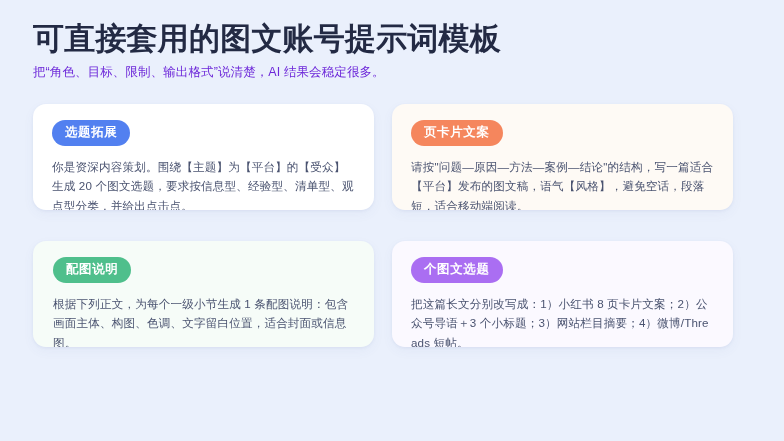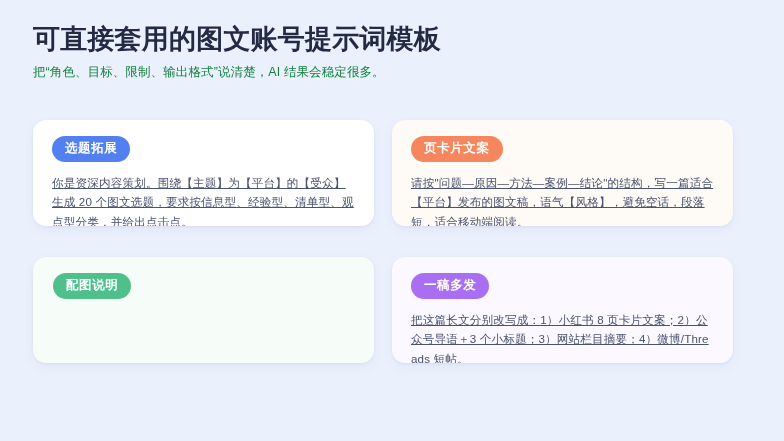--- a/index.html
+++ b/index.html
@@ -21,40 +21,40 @@
     box-sizing: border-box;
     padding: 0;
   }
   .header {
     position: absolute;
     left: 33px;
     top: 22px;
     width: 700px;
   }
   .page-title {
-    font-size: 27px;
+    font-size: 31px;
     line-height: 34px;
     font-weight: 700;
     color: #232a44;
     letter-spacing: 0.2px;
     margin: 0;
     white-space: nowrap;
   }
   .page-subtitle {
     font-size: 12.5px;
     line-height: 20px;
-    color: #15803d;
+    color: #6d28d9;
     margin: 6px 0 0 0;
     letter-spacing: 0.1px;
     white-space: nowrap;
   }
   .card-grid {
     position: absolute;
     left: 33px;
-    top: 120px;
+    top: 104px;
     width: 700px;
     display: grid;
     grid-template-columns: 341px 341px;
     grid-template-rows: 106px 106px;
     column-gap: 18px;
     row-gap: 31px;
   }
   .card {
     box-sizing: border-box;
     border-radius: 13px;
@@ -82,21 +82,20 @@
   .badge-green  { background: #4fbf8c; }
   .badge-purple { background: #aa6ef2; }
 
   .card-body {
     margin-top: 11px;
     font-size: 11.6px;
     line-height: 19.5px;
     color: #4a5370;
     letter-spacing: 0.15px;
     word-break: break-all;
-    text-decoration: underline;
   }
 </style>
 </head>
 <body>
 
 <div class="page">
 
   <div class="header">
     <h1 class="page-title">可直接套用的图文账号提示词模板</h1>
     <p class="page-subtitle">把“角色、目标、限制、输出格式”说清楚，AI 结果会稳定很多。</p>
@@ -109,21 +108,22 @@
       <div class="card-body">你是资深内容策划。围绕【主题】为【平台】的【受众】生成 20 个图文选题，要求按信息型、经验型、清单型、观点型分类，并给出点击点。</div>
     </div>
 
     <div class="card card-orange">
       <span class="badge badge-orange">页卡片文案</span>
       <div class="card-body">请按"问题—原因—方法—案例—结论"的结构，写一篇适合【平台】发布的图文稿，语气【风格】，避免空话，段落短，适合移动端阅读。</div>
     </div>
 
     <div class="card card-green">
       <span class="badge badge-green">配图说明</span>
+      <div class="card-body">根据下列正文，为每个一级小节生成 1 条配图说明：包含画面主体、构图、色调、文字留白位置，适合封面或信息图。</div>
     </div>
 
     <div class="card card-purple">
-      <span class="badge badge-purple">一稿多发</span>
+      <span class="badge badge-purple">个图文选题</span>
       <div class="card-body">把这篇长文分别改写成：1）小红书 8 页卡片文案；2）公众号导语＋3 个小标题；3）网站栏目摘要；4）微博/Threads 短帖。</div>
     </div>
 
   </div>
 </div>
 
 </body></html>

